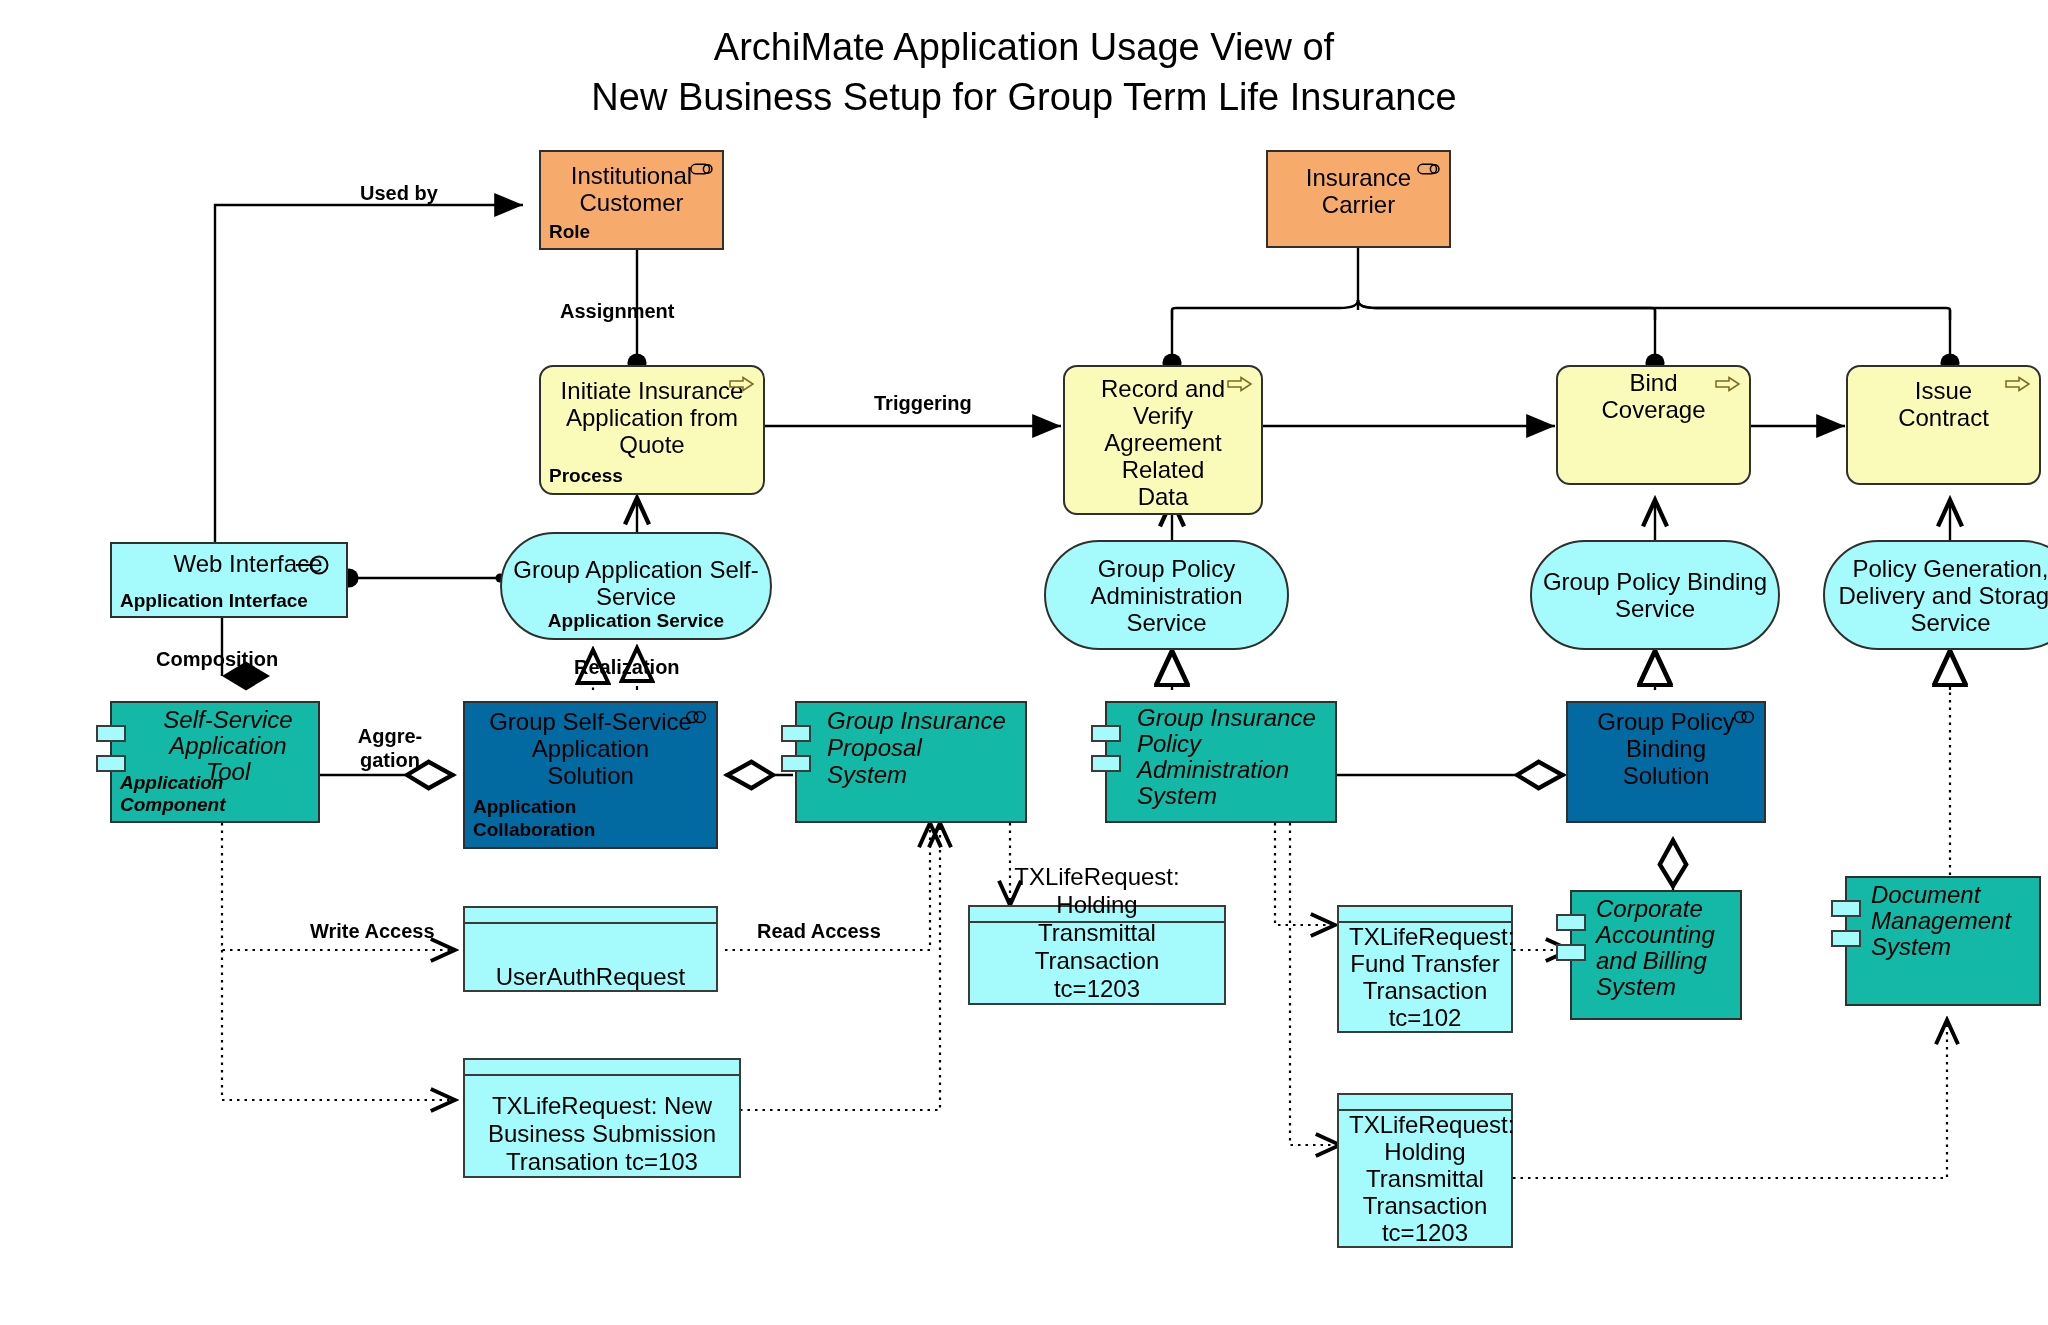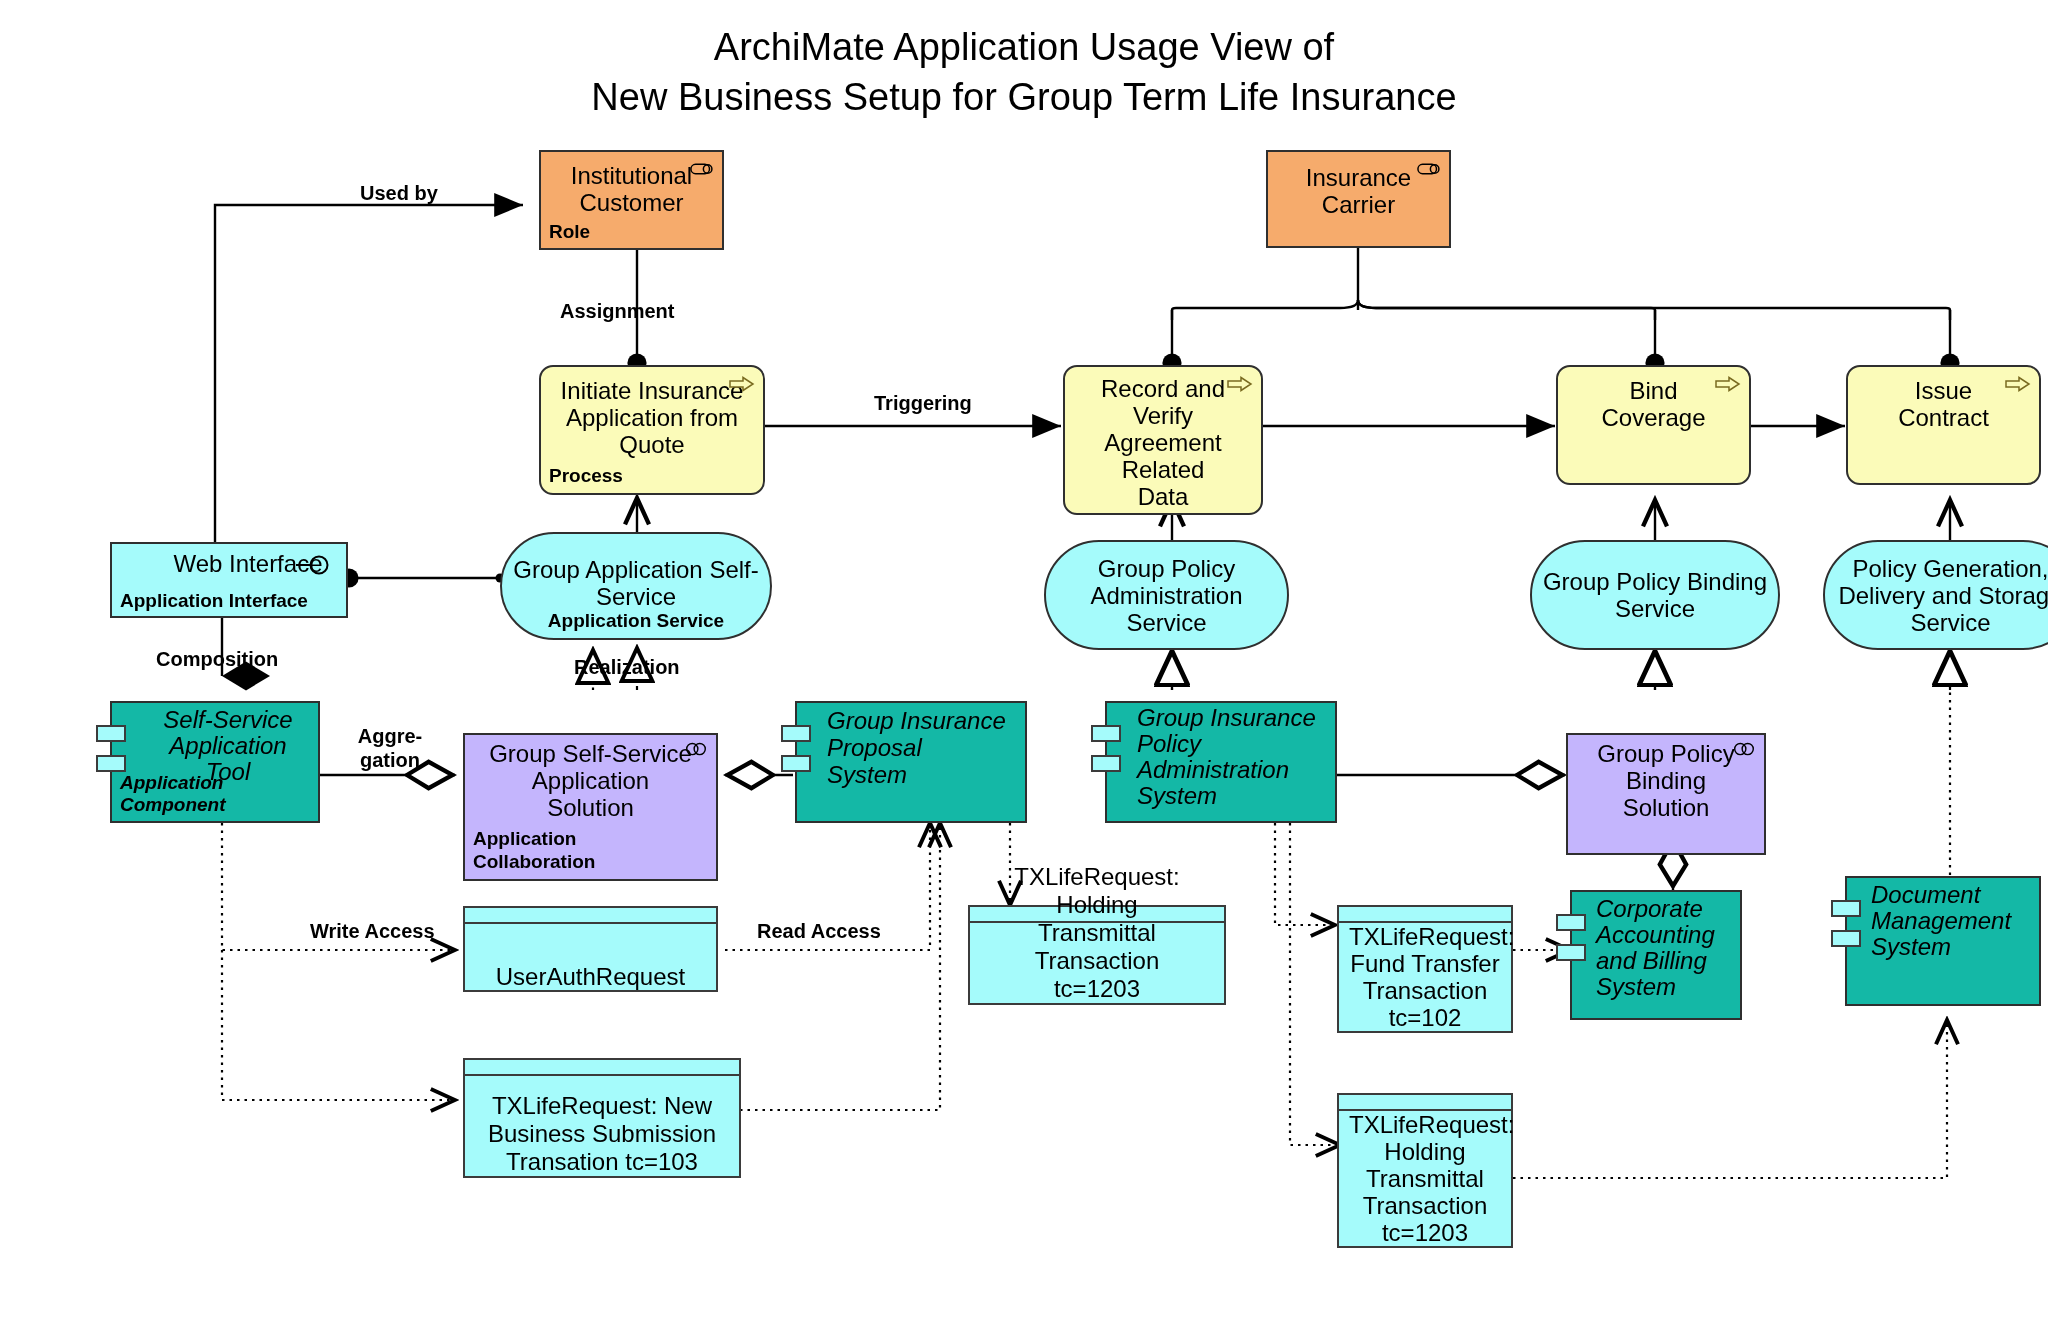--- a/index.html
+++ b/index.html
@@ -11,21 +11,21 @@
 
   .node{position:absolute;box-sizing:border-box;border:2px solid #3b3b3b;display:flex;flex-direction:column;
         align-items:center;justify-content:flex-start;color:#000;}
   .node .nm{font-size:24px;line-height:27px;text-align:center;width:100%;padding:0 10px;box-sizing:border-box;}
   .node .ty{position:absolute;left:8px;font-size:19px;font-weight:bold;line-height:21px;text-align:left;}
 
   .role{background:#f6ab6c;border-color:#2f2f2f;}
   .process{background:#fbfbb9;border-color:#2f2f2f;border-radius:14px;}
   .service{background:#a5fbfb;border-color:#2f2f2f;border-radius:999px;justify-content:center;}
   .comp{background:#14b8a6;border-color:#2f2f2f;font-style:italic;}
-  .collab{background:#c4b5fd;border-color:#2f2f2f;margin-top:32px;}
+  .collab{background:#0369a1;border-color:#2f2f2f;}
   .iface{background:#a5fbfb;border-color:#2f2f2f;}
   .dataobj{background:#a5fbfb;border-color:#3b3b3b;justify-content:flex-end;}
   .dataobj .bar{position:absolute;left:0;top:0;width:100%;height:16px;border-bottom:2px solid #3b3b3b;box-sizing:border-box;}
 
   
   .lug{position:absolute;width:30px;height:17px;background:#a5fbfb;border:2px solid #3b3b3b;box-sizing:border-box;}
   .lug.a{left:-16px;top:22px;}
   .lug.b{left:-16px;top:52px;}
 
   
@@ -195,21 +195,21 @@
 Verify
 Agreement
 Related
 Data</div>
     <svg class="ic ic-arrow" viewBox="0 0 26 16">
       <path d="M1,5 L14,5 L14,1.5 L24,8 L14,14.5 L14,11 L1,11 z" fill="#fbfbb9" stroke="#7a6b20" stroke-width="1.5"></path>
     </svg>
   </div>
 
   <div class="node process" style="left:1556px;top:365px;width:195px;height:120px;">
-    <div class="nm" style="padding-top:10px;white-space:pre-line;">Bind
+    <div class="nm" style="padding-top:2px;white-space:pre-line;">Bind
 Coverage</div>
     <svg class="ic ic-arrow" viewBox="0 0 26 16">
       <path d="M1,5 L14,5 L14,1.5 L24,8 L14,14.5 L14,11 L1,11 z" fill="#fbfbb9" stroke="#7a6b20" stroke-width="1.5"></path>
     </svg>
   </div>
 
   <div class="node process" style="left:1846px;top:365px;width:195px;height:120px;">
     <div class="nm" style="padding-top:10px;white-space:pre-line;">Issue
 Contract</div>
     <svg class="ic ic-arrow" viewBox="0 0 26 16">

